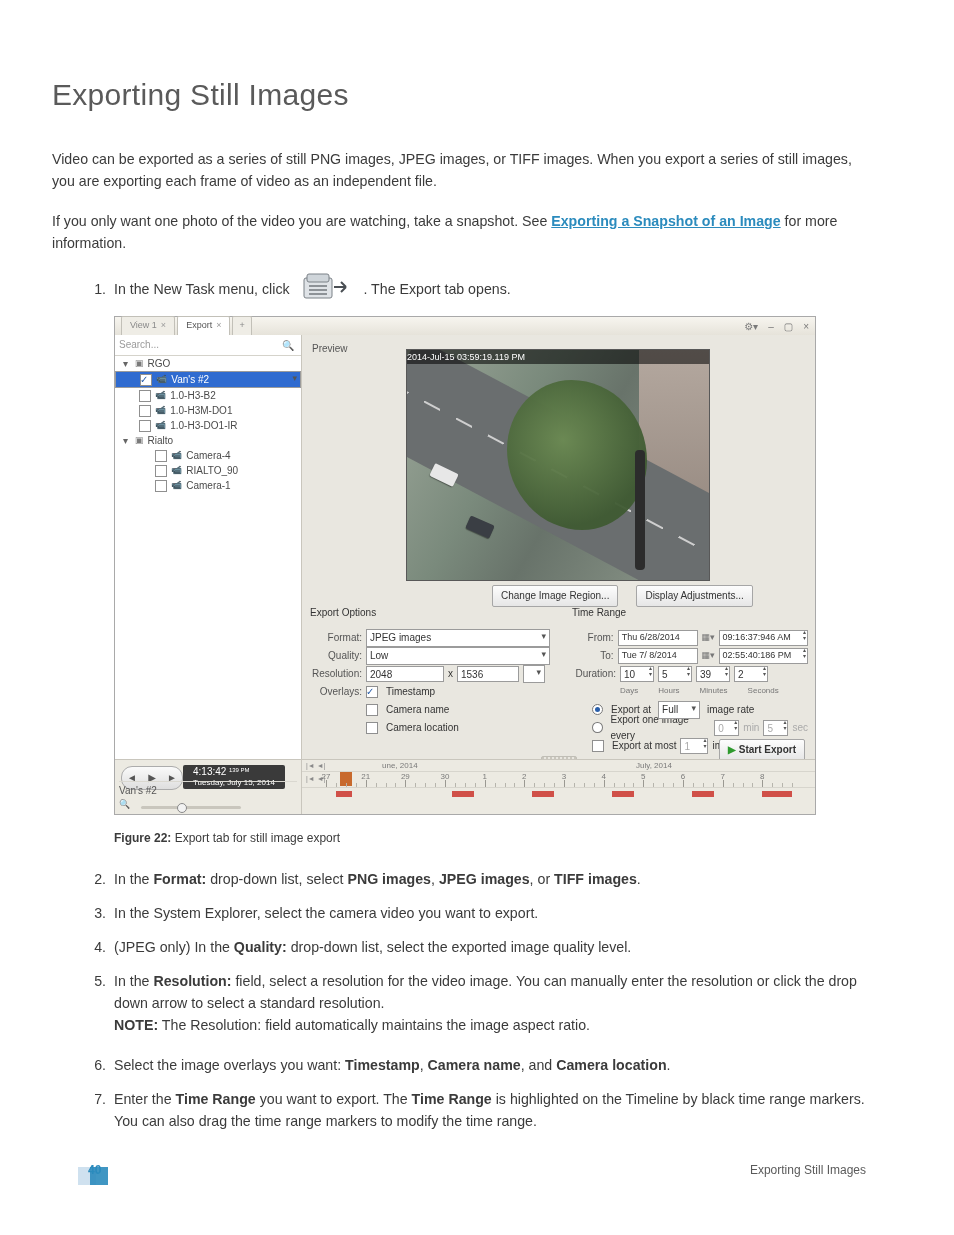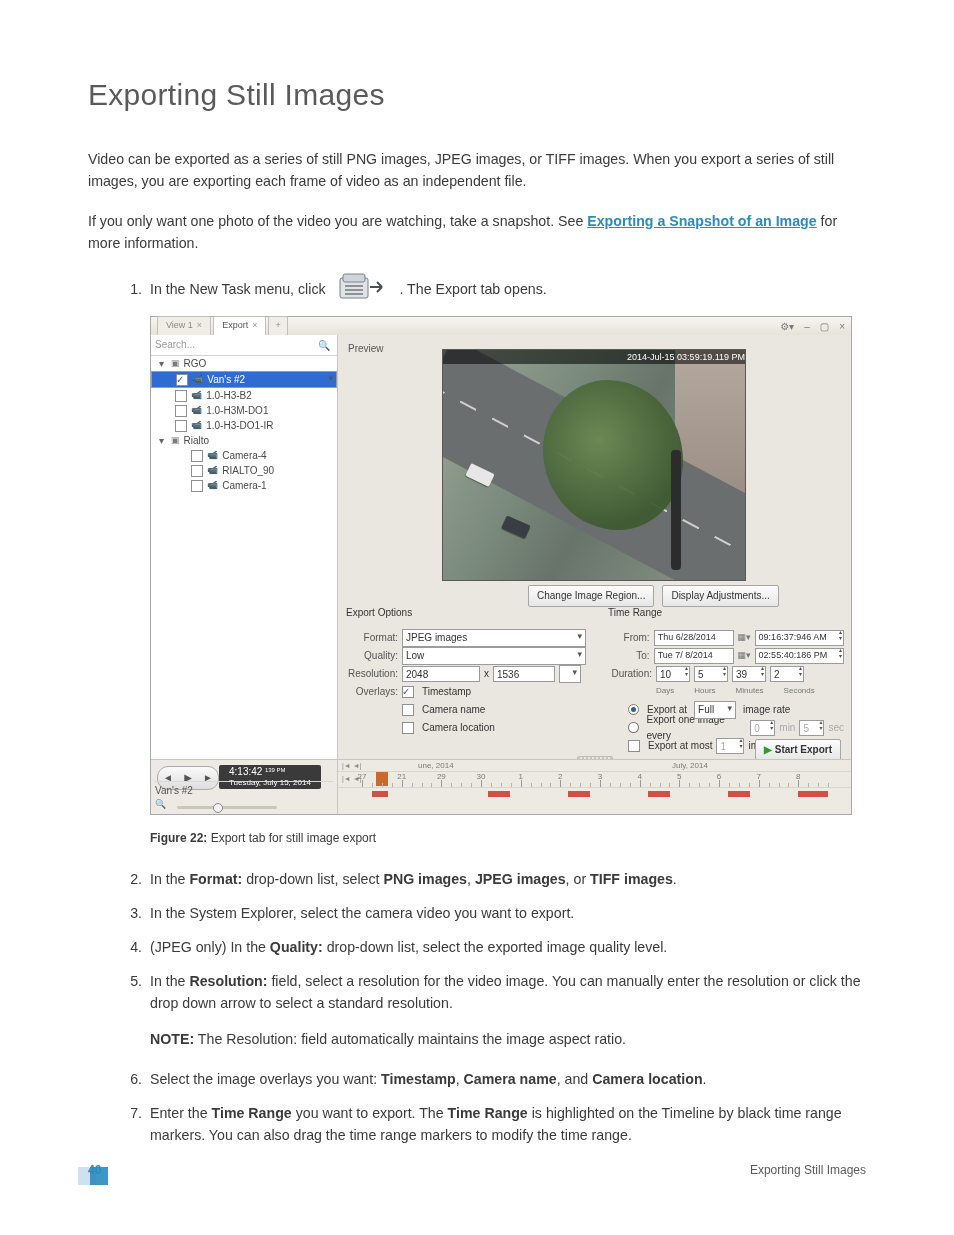--- a/index.html
+++ b/index.html
@@ -1,16 +1,16 @@
 <!DOCTYPE html>
 <html><head>
 <meta charset="utf-8">
 <style>
   html,body{margin:0;padding:0;background:#fff;font-family:"Segoe UI",Arial,sans-serif;color:#3b3b3b}
-  .page{width:954px;min-height:1235px;margin:0 auto;position:relative;box-sizing:border-box;padding:78px 88px 60px 88px}
+  .page{width:954px;min-height:1235px;margin:0 auto;position:relative;box-sizing:border-box;padding:78px 88px 60px 52px}
   h1{font-weight:300;font-size:30px;color:#5a5a5a;margin:0 0 36px 0;letter-spacing:0.3px}
   p.body{font-size:14.2px;line-height:1.55;margin:0 0 18px 0;color:#3b3b3b}
   a.link{color:#2b8bbd;text-decoration:underline;font-weight:600}
   ol.steps{list-style:decimal;margin:0 0 0 0;padding-left:58px;font-size:14.2px;line-height:1.55}
   ol.steps > li{margin:0 0 12px 0;padding-left:4px}
   .icon-inline{display:inline-block;vertical-align:middle;margin:0 6px}
   .bold{font-weight:700}
   .note-lbl{font-weight:700}
   .fig-caption{font-size:12px;color:#3b3b3b;margin:14px 0 20px 0}
   .fig-caption .lbl{font-weight:700}
@@ -34,28 +34,28 @@
   .tree .node.l3{padding-left:40px}
   .tree .node.sel{background:#2f6bd0;color:#fff}
   .tree .cb{width:10px;height:10px;border:1px solid #8f8f8f;background:#fff;display:inline-block;position:relative}
   .tree .cb.checked:after{content:"✓";position:absolute;left:-1px;top:-3px;font-size:10px;color:#2a5faa}
   .tree .ic{font-size:9px;color:#7a7a7a}
   .tree .node.sel .ic{color:#dbe7fb}
   .tree .expander{width:8px;color:#666}
   .maincol{flex:1;background:#e9e7e0;position:relative}
   .prevlbl{position:absolute;left:10px;top:6px;font-size:10px;color:#555}
   .prev{position:absolute;left:104px;top:14px;width:302px;height:230px;border:1px solid #585858;background:linear-gradient(120deg,#9da79a 0%,#7a8a7c 35%,#68736a 55%,#8f9a8d 100%);overflow:hidden}
-  .prev .bar{position:absolute;left:0;top:0;right:0;height:14px;background:rgba(0,0,0,0.55);color:#fff;font-size:9px;text-align:right;line-height:14px}
+  .prev .bar{position:absolute;left:0;top:0;right:0;height:14px;background:rgba(0,0,0,0.55);color:#fff;font-size:9px;text-align:left;line-height:14px}
   .prev .road{position:absolute;left:-40px;top:80px;width:420px;height:110px;background:#6a6e6f;transform:rotate(28deg)}
   .prev .road:before{content:"";position:absolute;left:0;top:52px;right:0;height:2px;background:repeating-linear-gradient(90deg,#cfcfcf 0 18px,transparent 18px 36px)}
   .prev .car{position:absolute;width:26px;height:14px;background:#e7e7e7;border-radius:2px;box-shadow:0 1px 1px rgba(0,0,0,0.4)}
   .prev .tree1{position:absolute;left:100px;top:30px;width:140px;height:150px;background:radial-gradient(circle at 40% 40%,#6b8a52,#3f5a32 70%);border-radius:60% 70% 60% 70%;opacity:0.95}
   .prev .bldg{position:absolute;right:0;top:0;width:70px;height:230px;background:linear-gradient(#b4a89f,#8c7f76)}
   .prev .post{position:absolute;right:64px;top:100px;width:10px;height:120px;background:#2c2c2c;border-radius:4px}
-  .prevbtns{position:absolute;left:190px;top:250px;display:flex;gap:8px}
+  .prevbtns{position:absolute;left:190px;top:250px;display:flex;gap:18px}
   .btn{background:linear-gradient(#fdfdfd,#e6e6e6);border:1px solid #a6a6a6;border-radius:2px;font-size:10px;color:#333;padding:2px 8px;cursor:pointer}
   .sect{position:absolute;font-size:10px;color:#333}
   .eo{left:8px;top:270px;width:250px}
   .tr{left:270px;top:270px;width:236px}
   .row{display:flex;align-items:center;height:18px;gap:4px}
   .row .lab{width:52px;text-align:right;color:#555;font-size:10px}
   .ipt{height:14px;border:1px solid #9b9b9b;background:#fff;font-size:10px;padding:0 3px;color:#333}
   .sel{height:16px;border:1px solid #9b9b9b;background:#fff;font-size:10px;padding:0 3px;color:#333;position:relative}
   .sel:after{content:"▾";position:absolute;right:3px;top:0;color:#555;font-size:9px}
   .spn{position:relative}
@@ -416,21 +416,21 @@
     </li>
 
     <li>In the System Explorer, select the camera video you want to export.</li>
 
     <li>
       <span>(JPEG only) In the </span><span class="bold">Quality:</span><span> drop-down list, select the exported image quality level.</span>
     </li>
 
     <li>
       <span>In the </span><span class="bold">Resolution:</span><span> field, select a resolution for the video image. You can manually enter the resolution or click the drop down arrow to select a standard resolution.</span>
-      <p class="body" style="margin-top:14px"><span class="note-lbl">NOTE:</span><span> The Resolution: field automatically maintains the image aspect ratio.</span></p>
+      <p class="body" style=""><span class="note-lbl">NOTE:</span><span> The Resolution: field automatically maintains the image aspect ratio.</span></p>
     </li>
 
     <li>
       <span>Select the image overlays you want: </span><span class="bold">Timestamp</span><span>, </span><span class="bold">Camera name</span><span>, and </span><span class="bold">Camera location</span><span>.</span>
     </li>
 
     <li>
       <span>Enter the </span><span class="bold">Time Range</span><span> you want to export. The </span><span class="bold">Time Range</span><span> is highlighted on the Timeline by black time range markers. You can also drag the time range markers to modify the time range.</span>
     </li>
   </ol>

